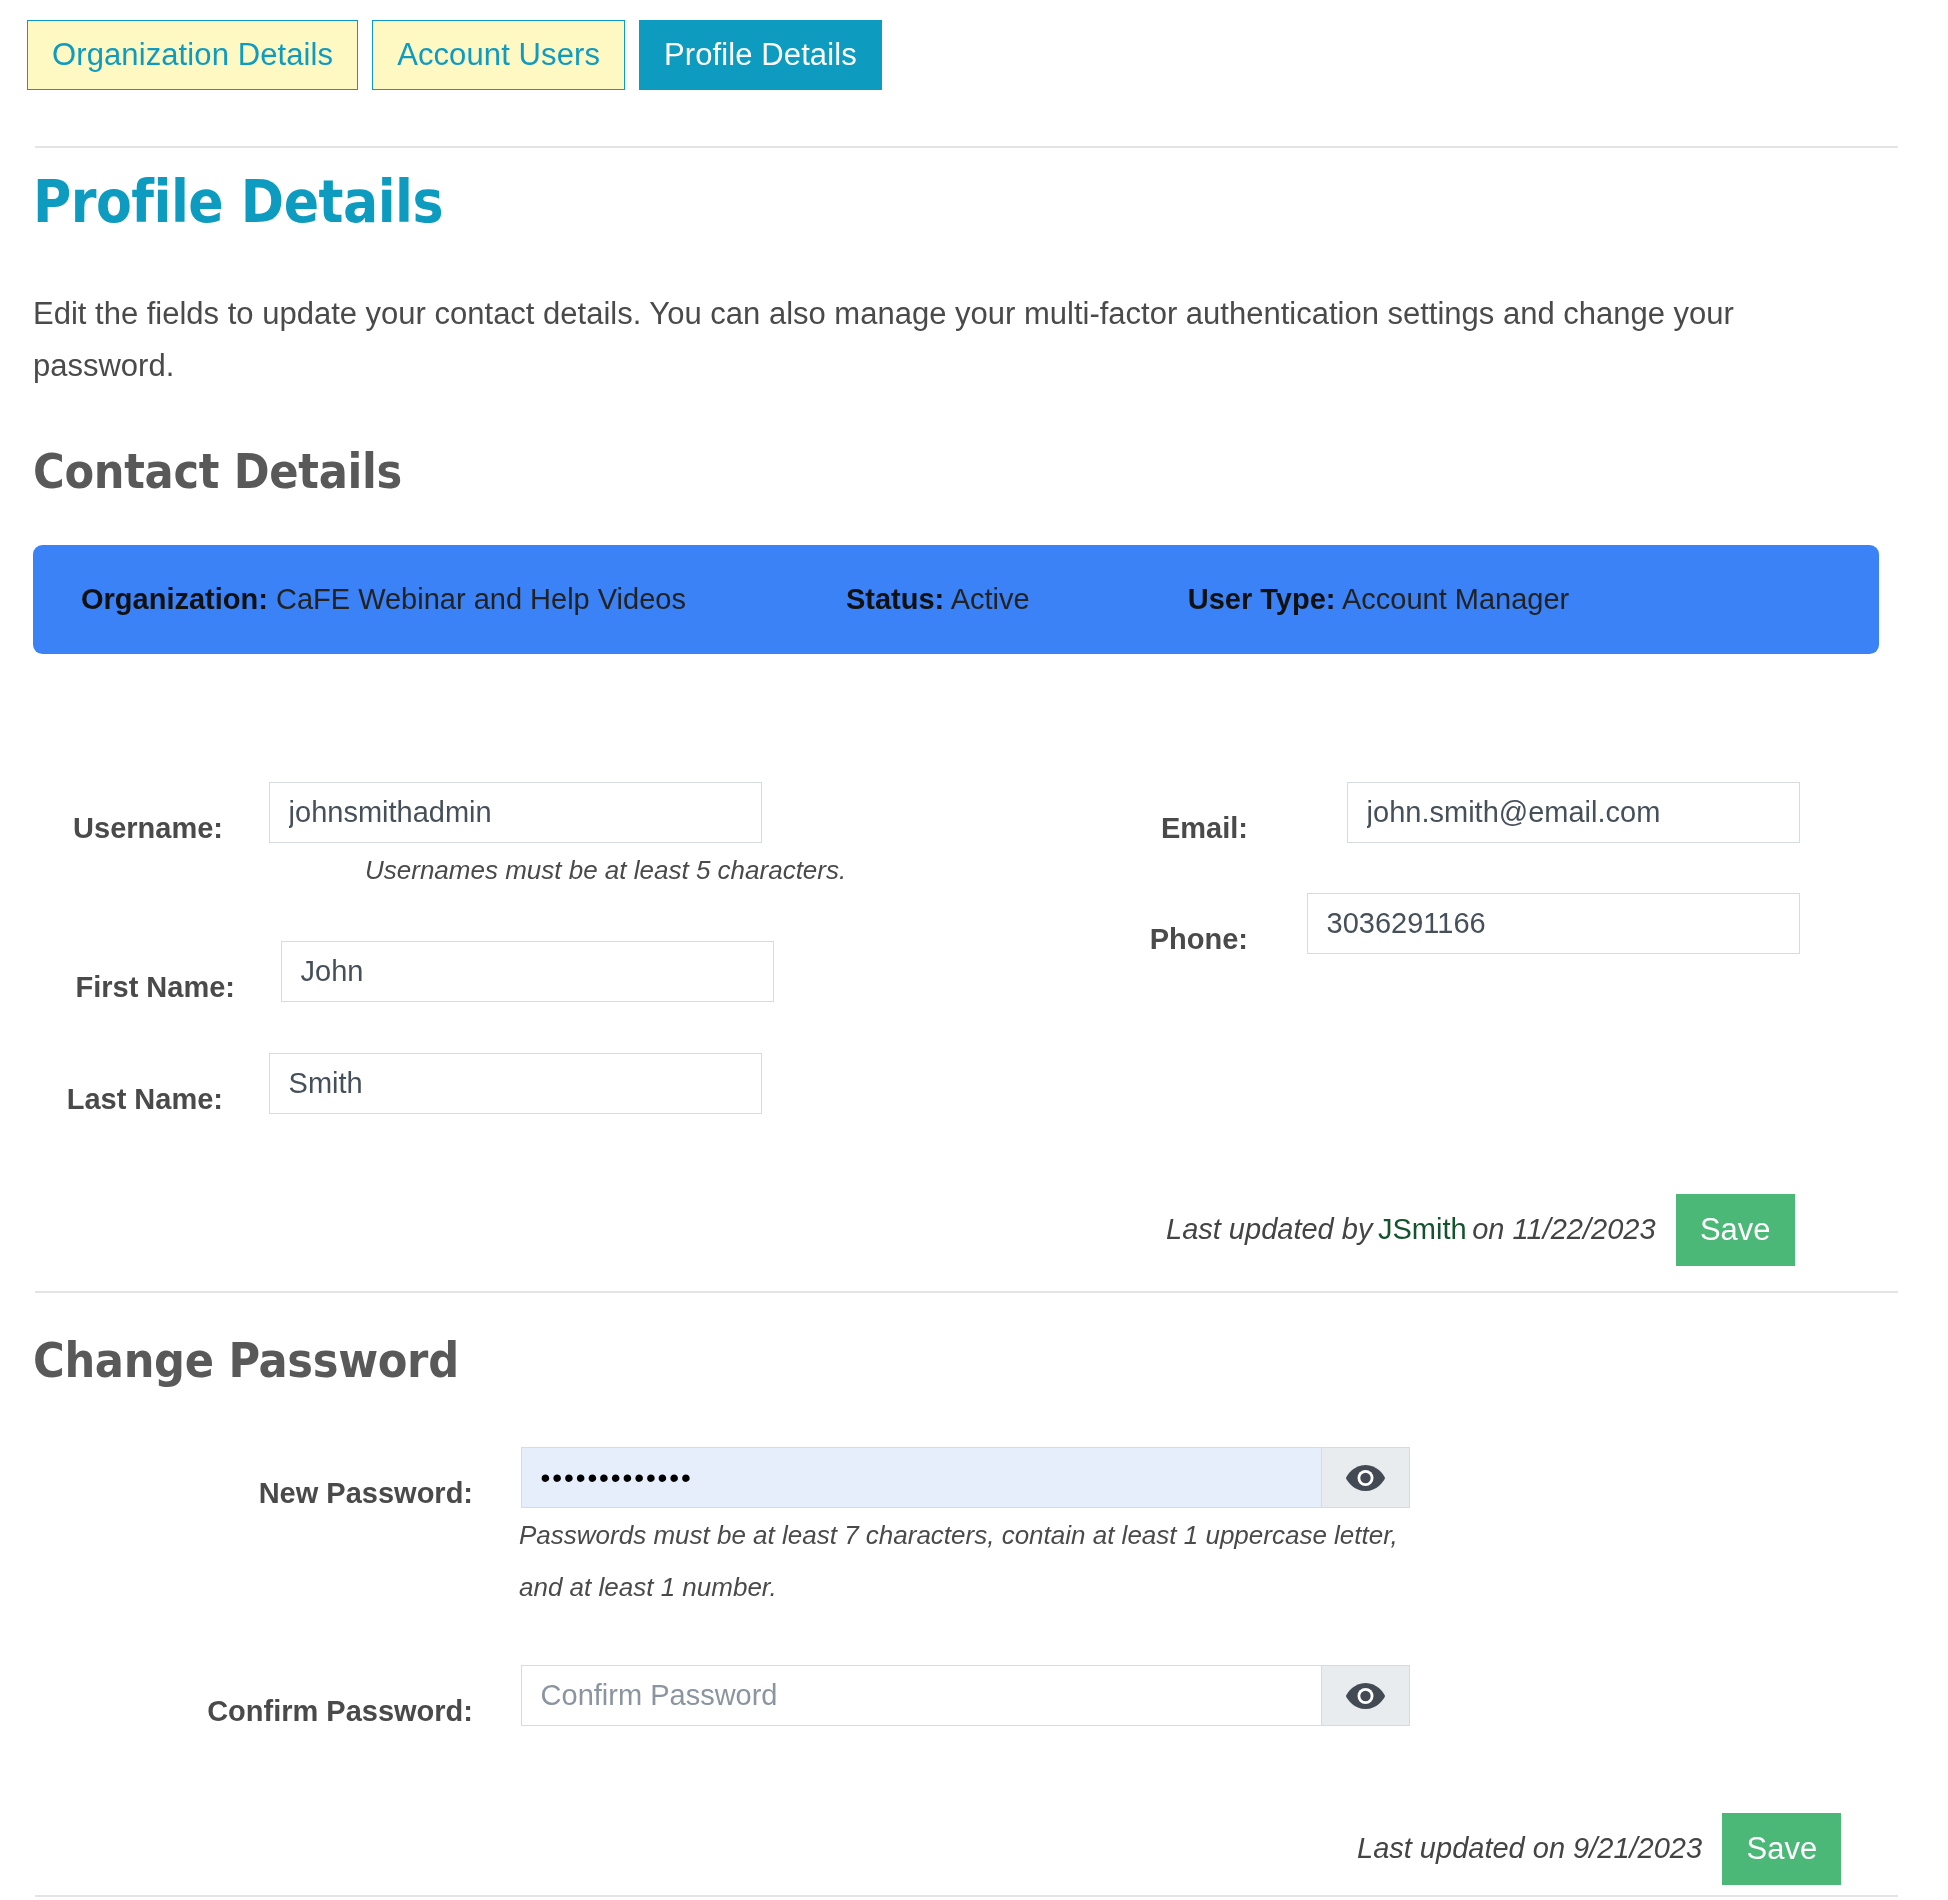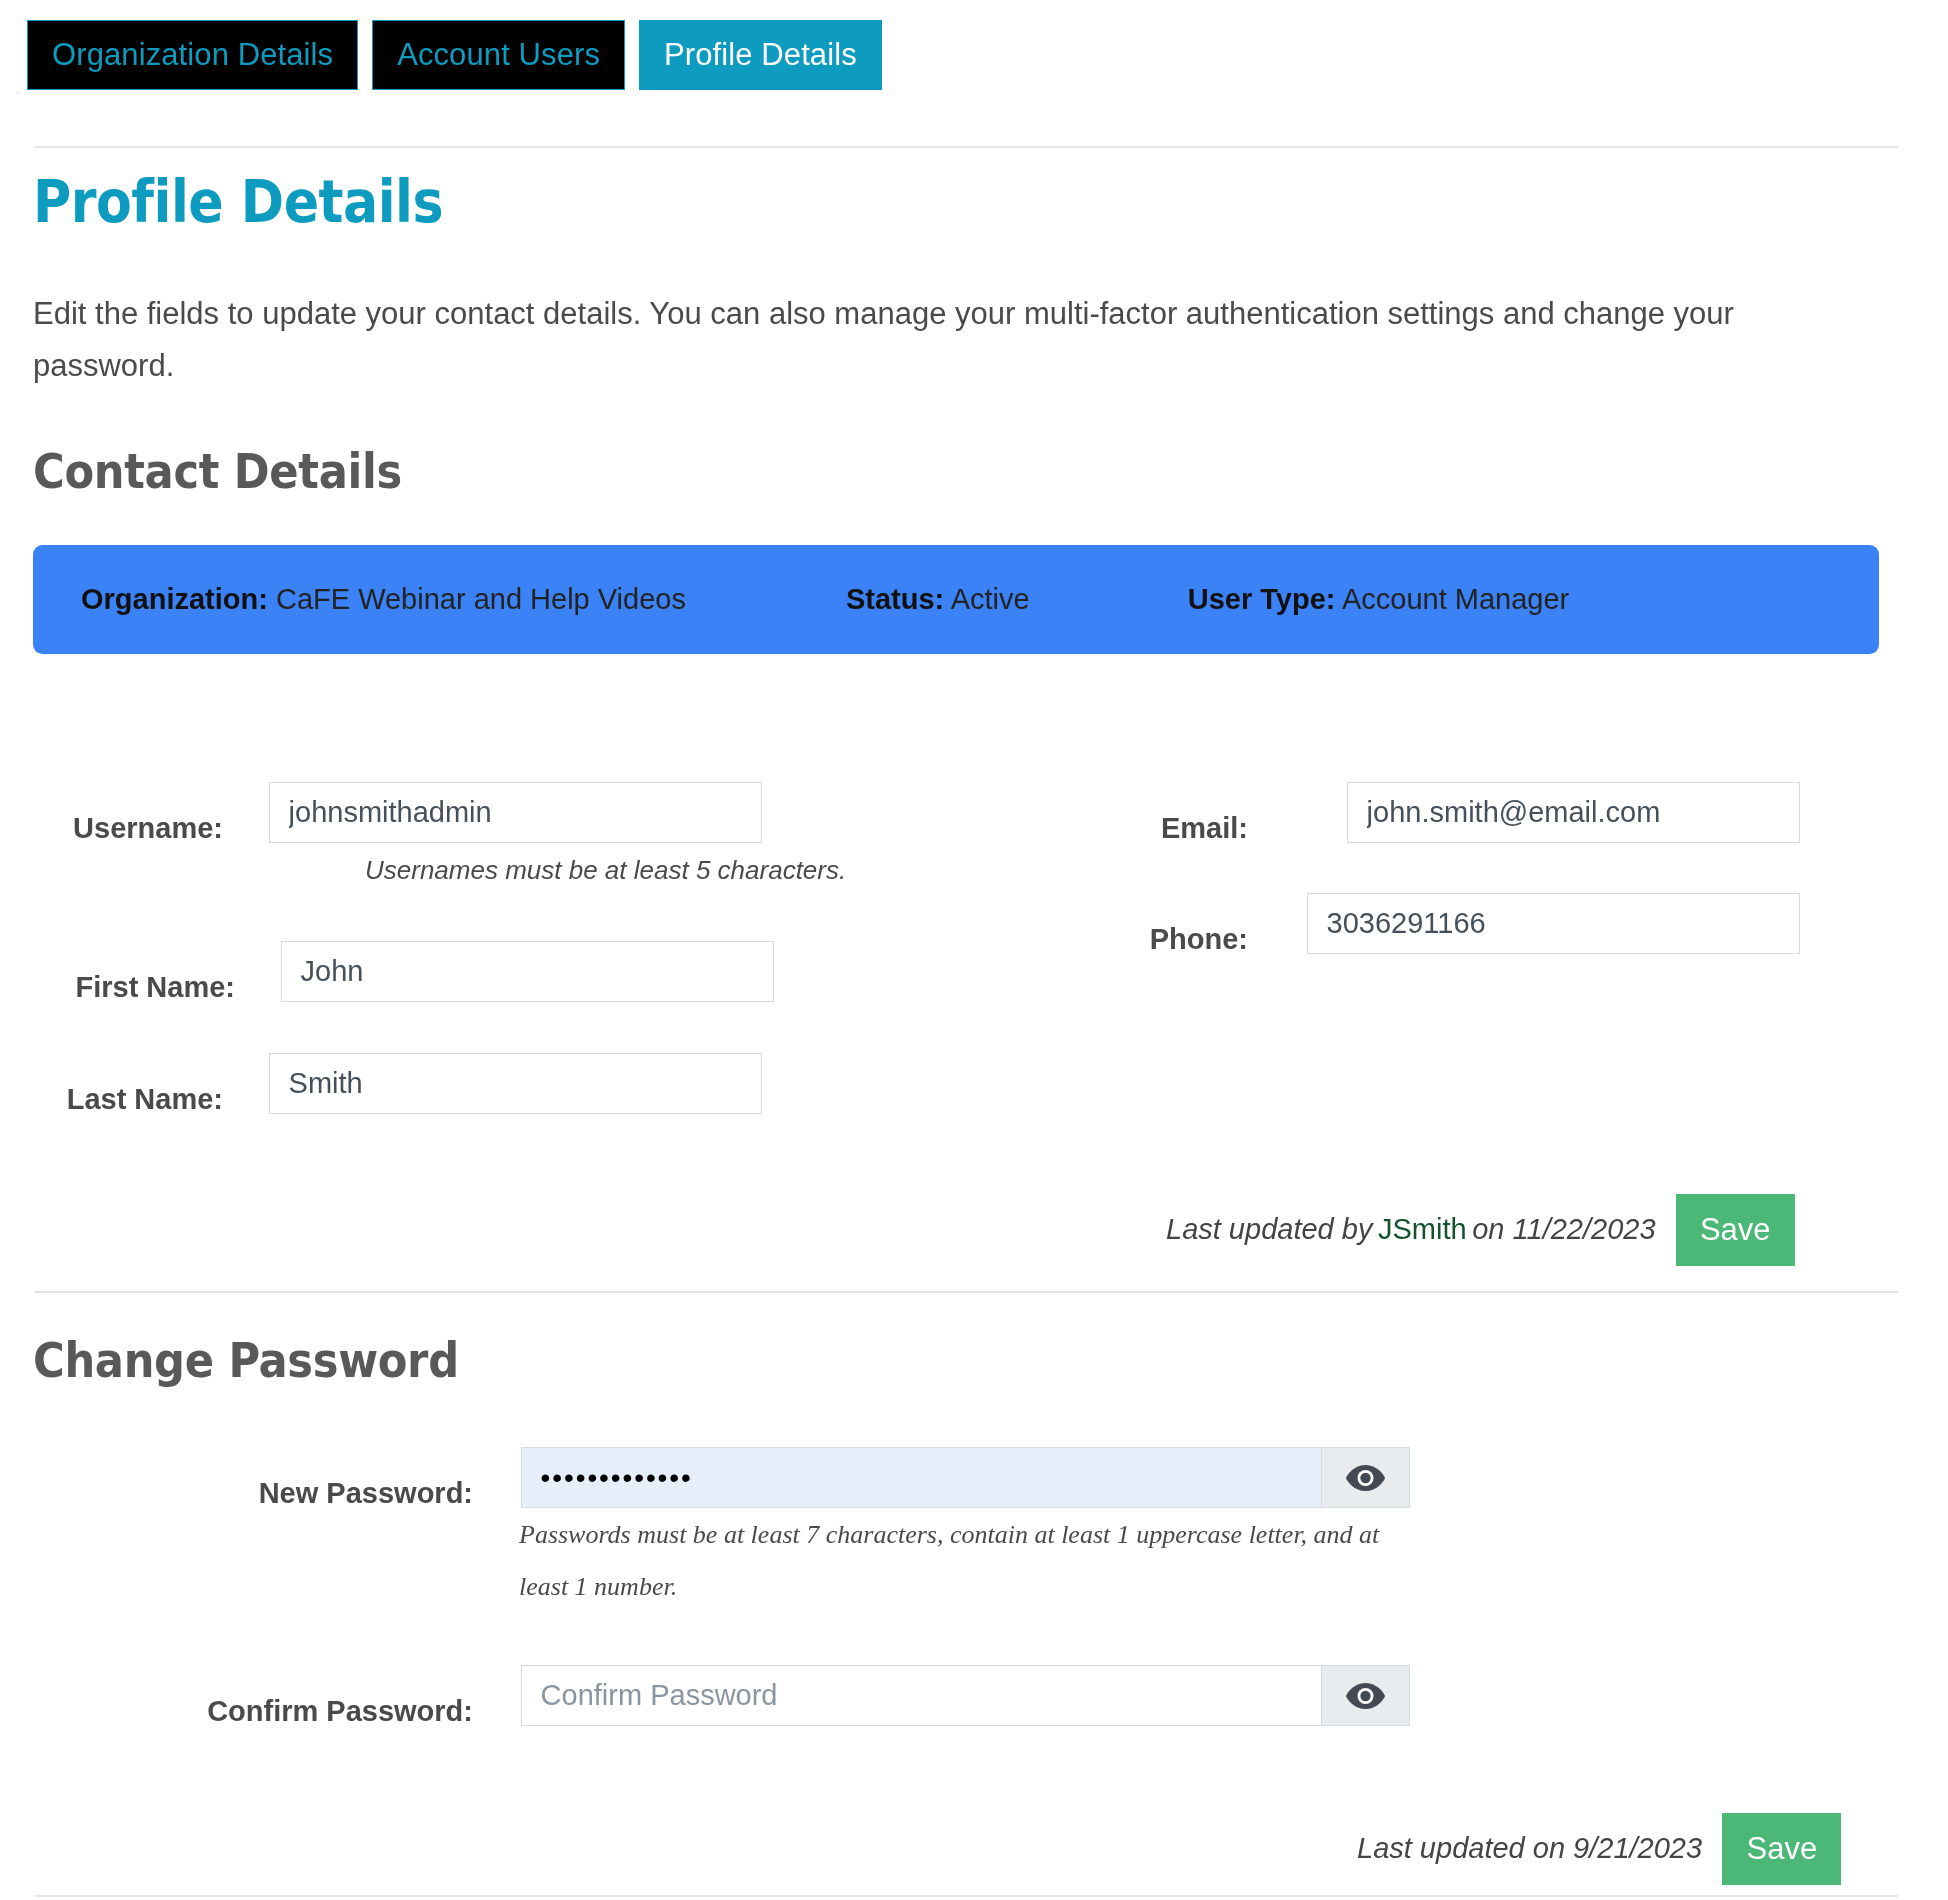--- a/index.html
+++ b/index.html
@@ -28,21 +28,21 @@
   .tabbar {
     position: absolute;
     left: 27px;
     top: 20.4px;
     display: flex;
     align-items: flex-start;
     gap: 14px;
   }
   .tab {
     border: 1.9px solid #0d9bc0;
-    background: #000000;
+    background: #fef9c3;
     color: #0d9bc0;
     font-size: 31px;
     line-height: 1;
     padding: 17.6px 24px 19.5px 24px;
     white-space: nowrap;
     cursor: pointer;
     letter-spacing: 0.1px;
   }
   .tab.active {
     background: #0d9bc0;
@@ -241,21 +241,20 @@
   .hint-password {
     position: absolute;
     left: 519px;
     top: 1509px;
     width: 881px;
     font-size: 26px;
     font-style: italic;
     color: #4a4a4a;
     line-height: 52px;
     white-space: normal;
-    font-family: Liberation Serif, serif;
   }
 </style>
 </head>
 <body>
 
 <div class="page">
 
   <div class="tabbar">
     <div class="tab">Organization Details</div>
     <div class="tab">Account Users</div>

